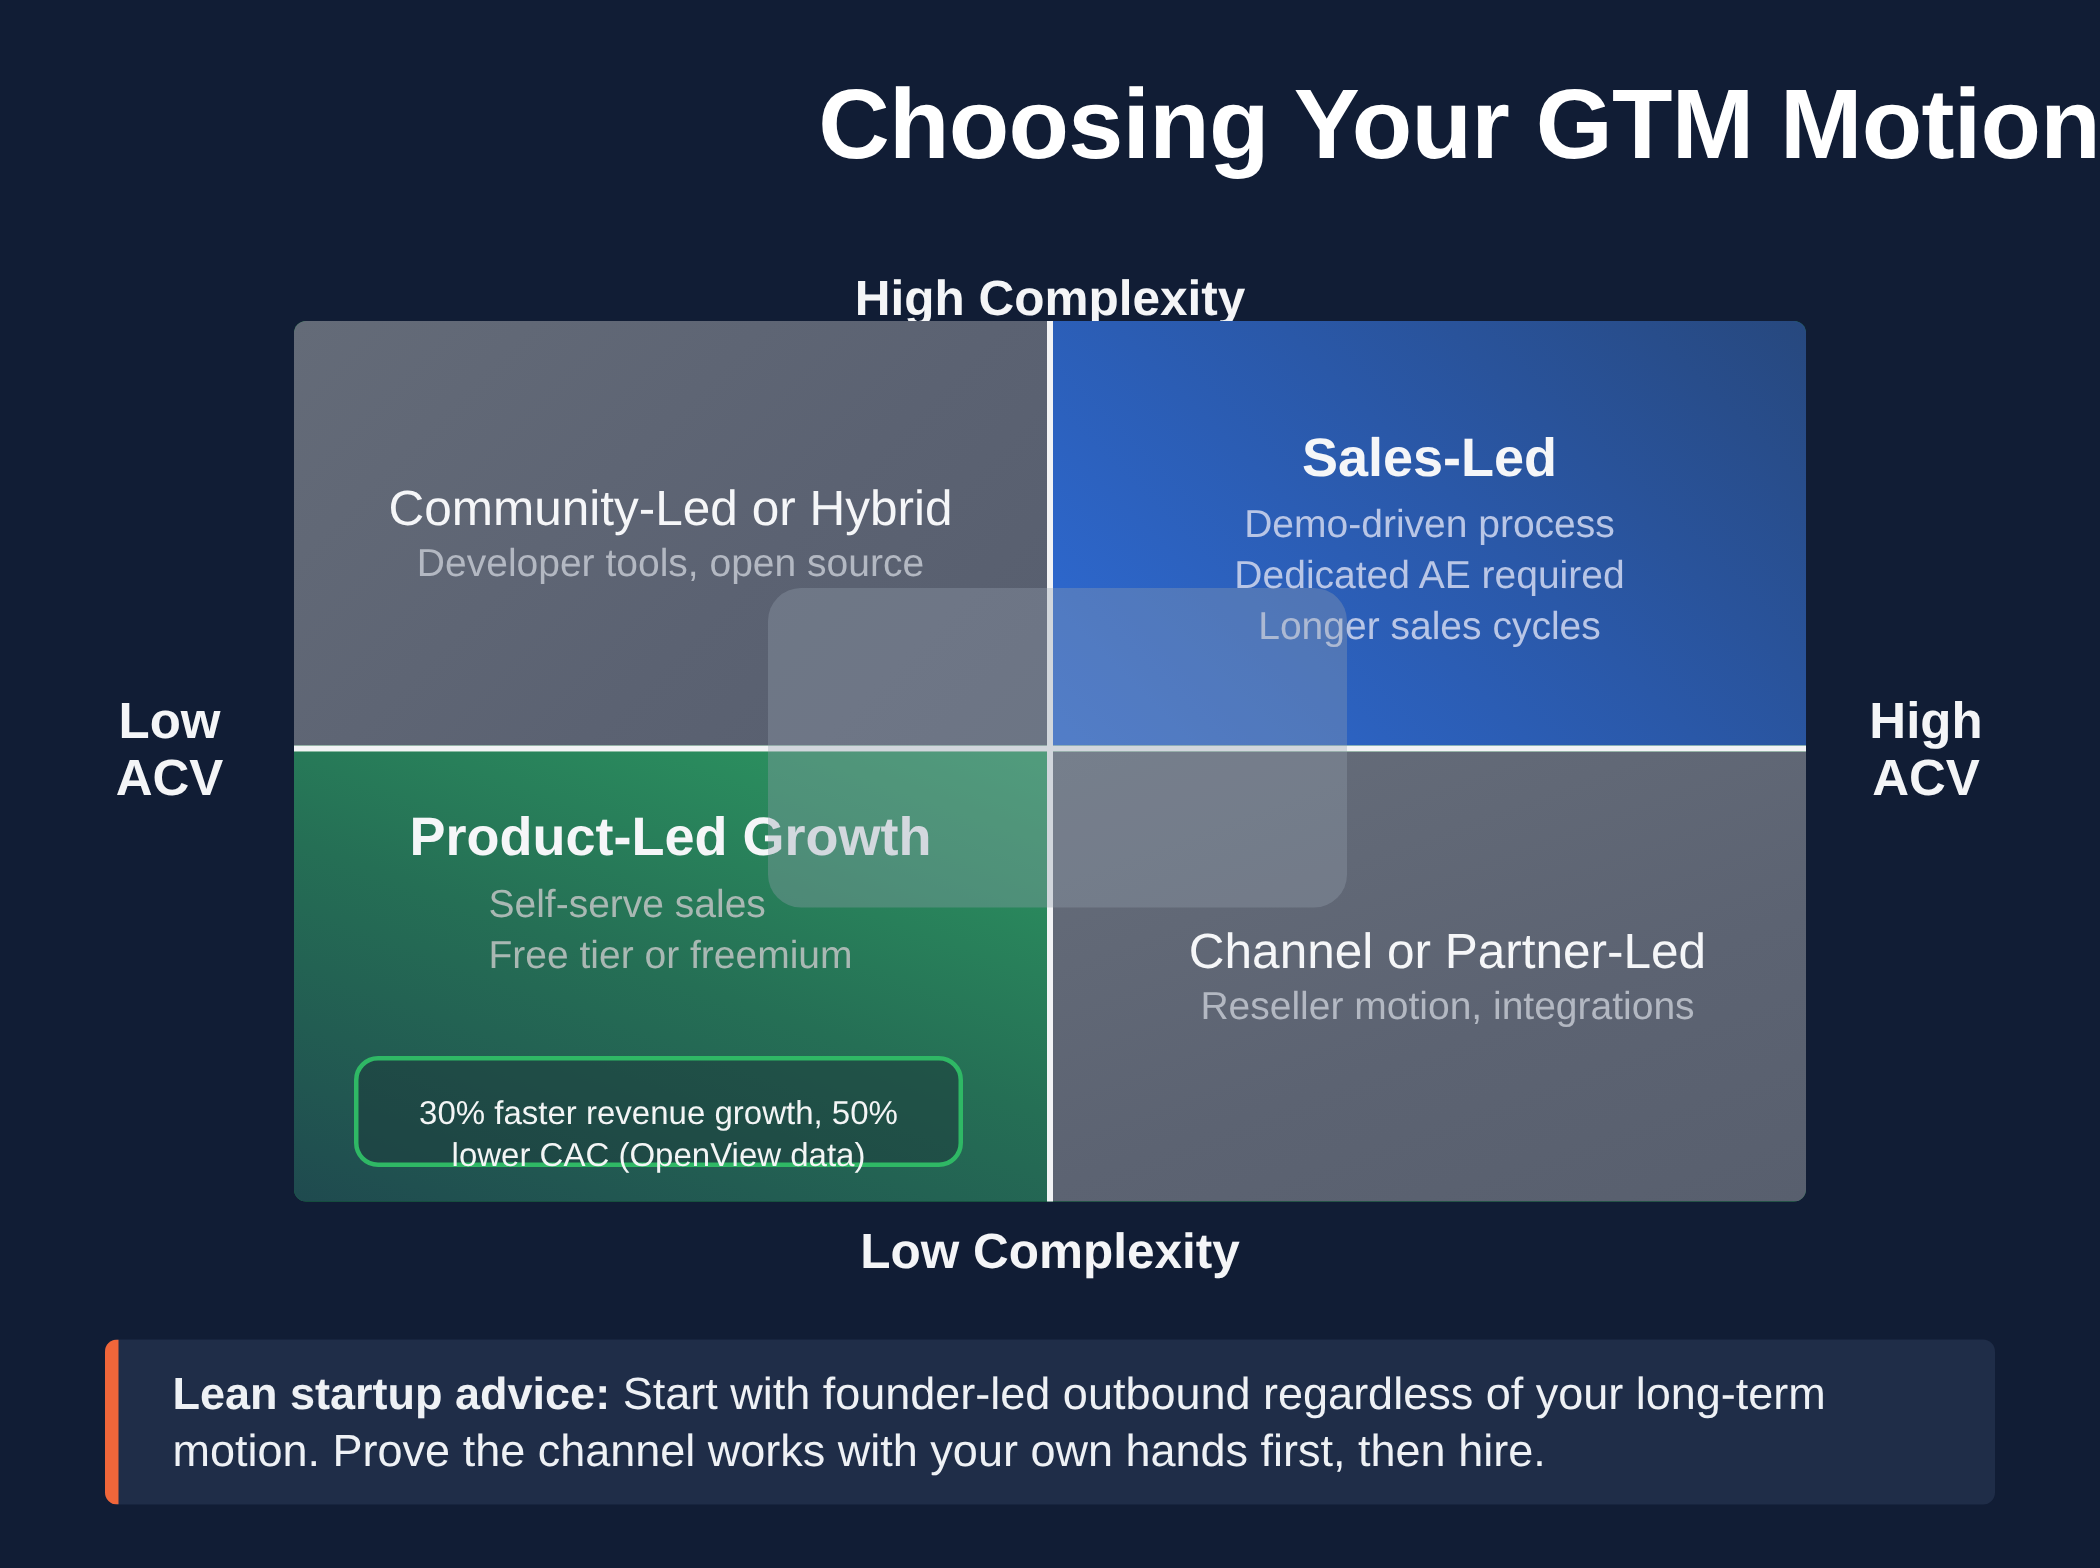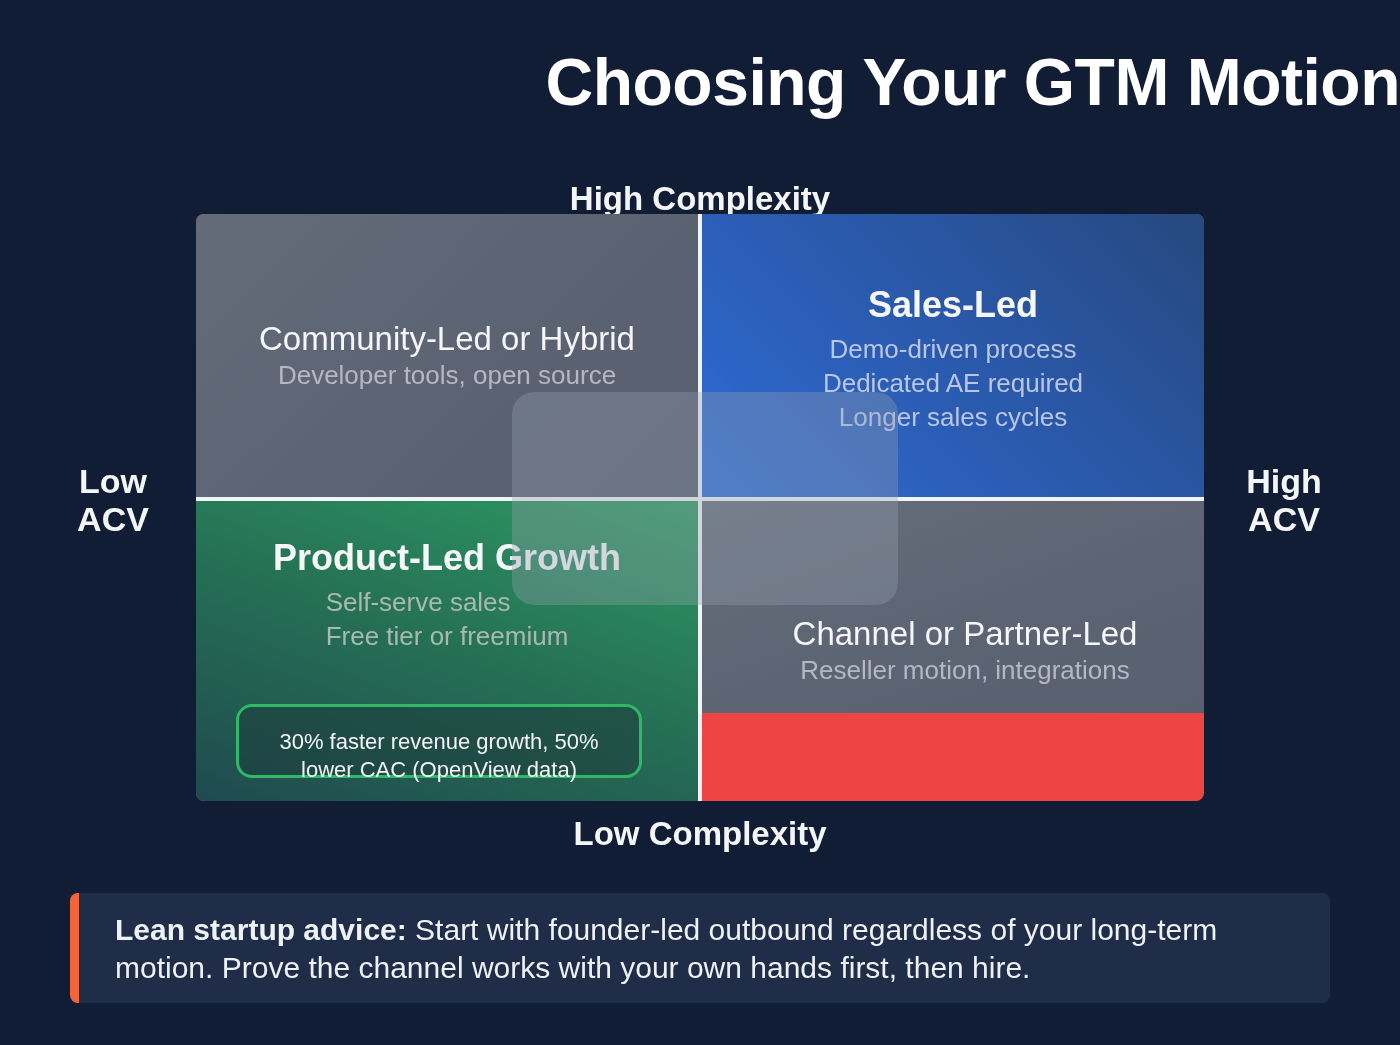--- a/index.html
+++ b/index.html
@@ -21,30 +21,30 @@
   .axis-bottom { top:815px; }
   .axis-side {
     position:absolute; top:462px; width:120px; text-align:center;
     font-size:34px; font-weight:700; line-height:38px; color:#f4f5f7;
   }
   .axis-left { left:53px; }
   .axis-right { left:1224px; }
 
   .grid {
     position:absolute; left:196px; top:214px; width:1008px; height:587px;
-    border-radius:8px; overflow:hidden; background:#ef4444;
+    border-radius:8px; overflow:hidden; background:#15803d;
   }
   .quad { position:absolute; box-sizing:border-box; text-align:center; }
   .q-tl { left:0; top:0; width:502px; height:283px;
           background:linear-gradient(135deg,#646b78 0%,#5b6272 60%,#575e6e 100%); }
   .q-tr { left:506px; top:0; width:502px; height:283px;
           background:linear-gradient(225deg,#27487e 0%,#2a58a8 45%,#2e6bd6 100%); }
   .q-bl { left:0; top:287px; width:502px; height:300px;
           background:linear-gradient(20deg,#1f4a4f 0%,#256f55 50%,#2d9a62 100%); }
-  .q-br { left:506px; top:287px; width:502px; height:212px;
+  .q-br { left:506px; top:287px; width:502px; height:300px;
           background:linear-gradient(160deg,#666d7a 0%,#5c6372 60%,#585f6e 100%); }
 
   .overlay {
     position:absolute; left:512px; top:392px; width:386px; height:213px;
     border-radius:22px; background:rgba(150,160,175,0.35); pointer-events:none;
   }
   .divider-v {
     position:absolute; left:698px; top:214px; width:4px; height:587px; background:#f2f3f5;
   }
   .divider-h {

